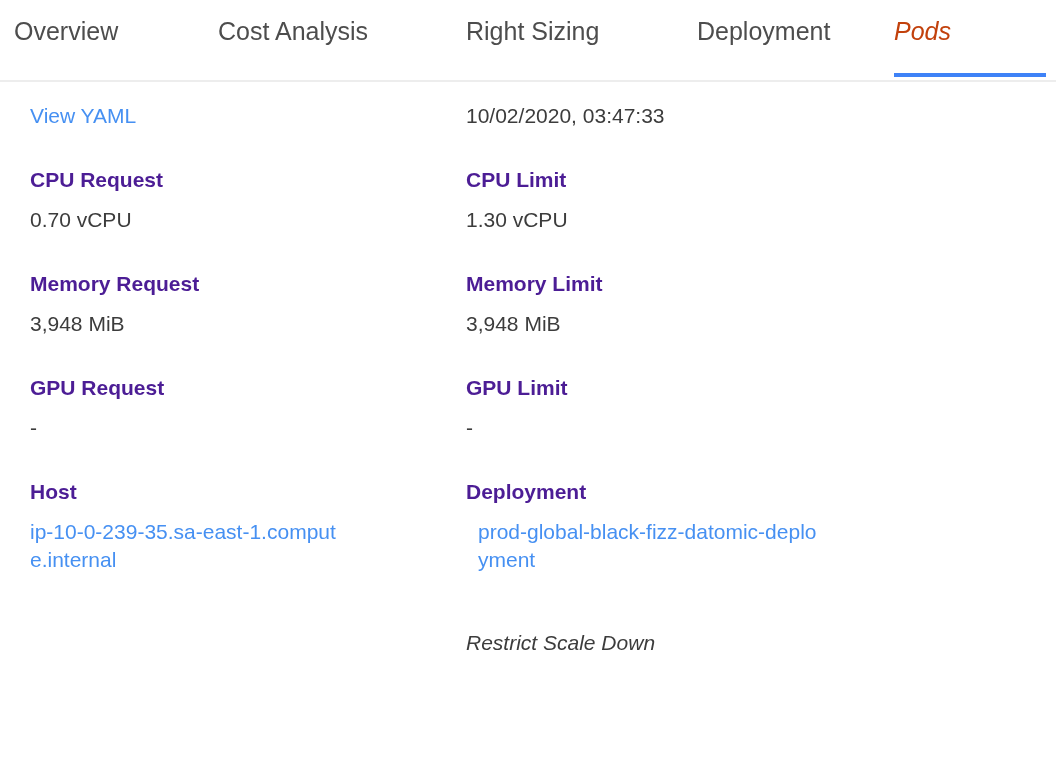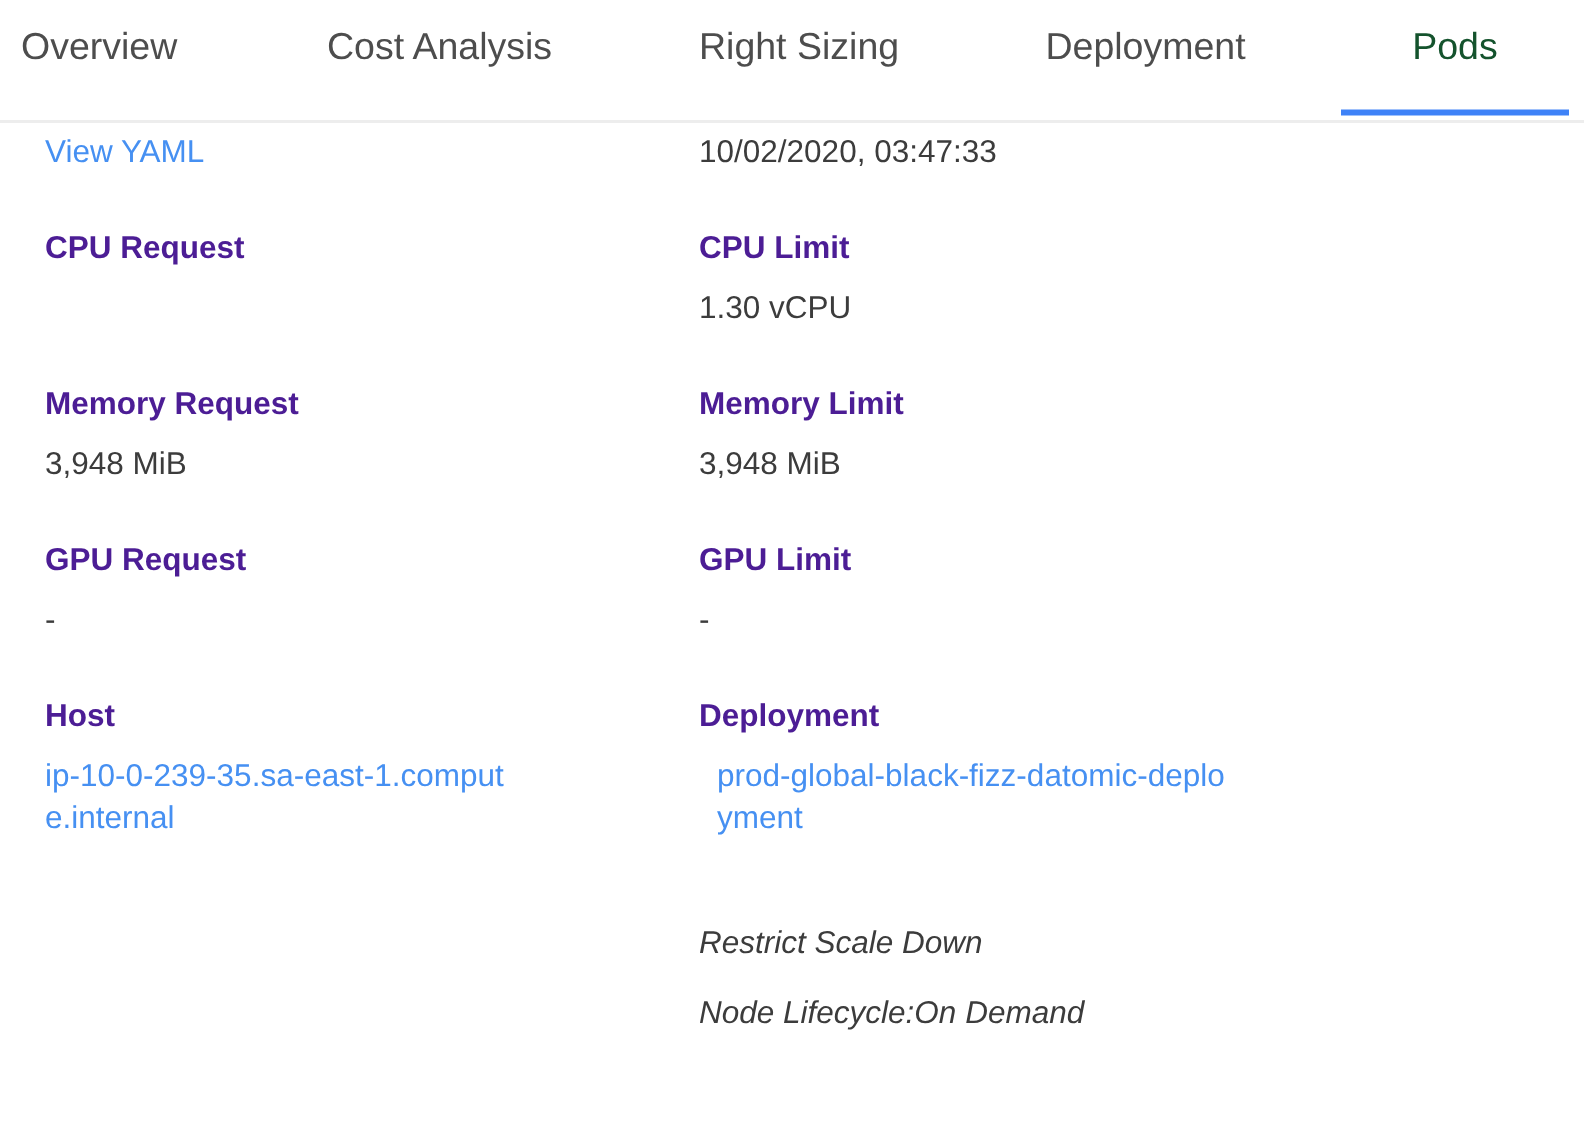--- a/index.html
+++ b/index.html
@@ -31,42 +31,42 @@
     white-space: nowrap;
     cursor: pointer;
   }
   .tab-overview   { left: 14px; }
   .tab-cost       { left: 218px; }
   .tab-rightsize  { left: 466px; }
   .tab-namespaces { left: 697px; }
   .tab-pods {
     left: 894px;
     width: 152px;
-    text-align: center;
-    color: #14532d;
+    color: #c2410c;
+    font-style: italic;
   }
   .tab-indicator {
     position: absolute;
     top: 73px;
     left: 894px;
     width: 152px;
     height: 4px;
     background: #3e82f7;
   }
 
   
   .details {
     display: grid;
     grid-template-columns: 436px 1fr;
     padding-left: 30px;
     box-sizing: border-box;
     width: 1056px;
   }
   .cell { padding-top: 36px; }
-  .cell.row1 { padding-top: 6px; }
+  .cell.row1 { padding-top: 20px; }
 
   .label {
     font-size: 21px;
     line-height: 28px;
     font-weight: 700;
     color: #4c1d95;
     margin-bottom: 12px;
   }
   .value {
     font-size: 21px;
@@ -112,20 +112,21 @@
 
   <div class="cell row1">
     <a class="link">View YAML</a>
   </div>
   <div class="cell row1">
     <span class="value">10/02/2020, 03:47:33</span>
   </div>
 
   <div class="cell">
     <div class="label">CPU Request</div>
+    <div class="value">0.70 vCPU</div>
   </div>
   <div class="cell">
     <div class="label">CPU Limit</div>
     <div class="value">1.30 vCPU</div>
   </div>
 
   <div class="cell">
     <div class="label">Memory Request</div>
     <div class="value">3,948 MiB</div>
   </div>
@@ -148,16 +149,15 @@
     <a class="link block-link host-link">ip-10-0-239-35.sa-east-1.compute.internal</a>
   </div>
   <div class="cell">
     <div class="label">Deployment</div>
     <a class="link block-link deploy-link">prod-global-black-fizz-datomic-deployment</a>
   </div>
 
   <div class="cell"></div>
   <div class="cell">
     <div class="constraint">Restrict Scale Down</div>
-    <div class="constraint">Node Lifecycle:On Demand</div>
   </div>
 
 </div>
 
 </body></html>

